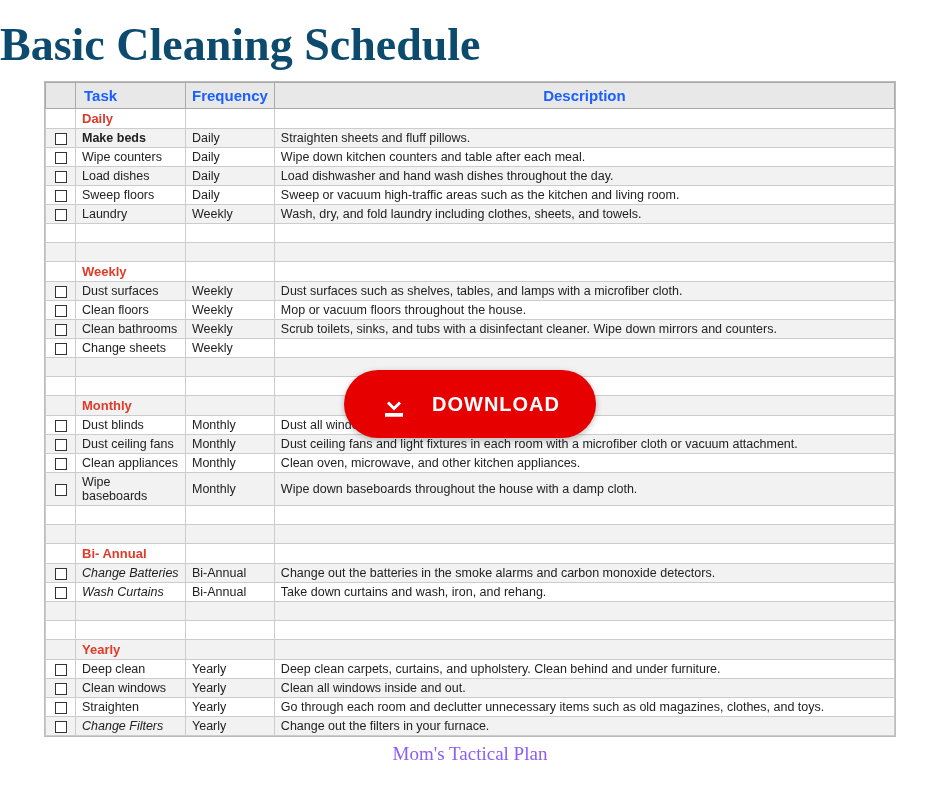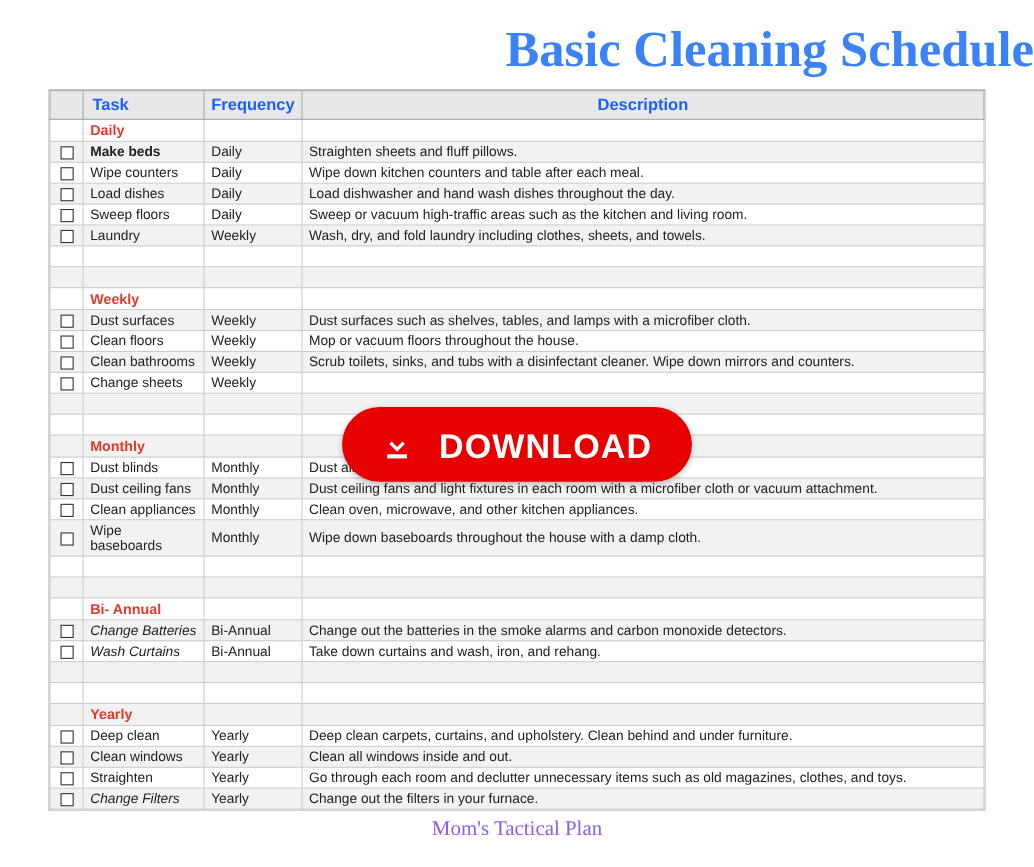--- a/index.html
+++ b/index.html
@@ -8,22 +8,22 @@
       height: 788px;
       background: #fff;
       font-family: Arial, Helvetica, sans-serif;
       position: relative;
       overflow: hidden;
     }
     .page-title {
       font-family: Georgia, 'Times New Roman', serif;
       font-weight: 900;
       font-size: 46px;
-      text-align: right;
-      color: #3b82f6;
+      text-align: left;
+      color: #0c4a6e;
       padding: 18px 0 10px 0;
     }
     .sheet {
       margin: 0 44px;
       border: 1px solid #bbb;
     }
     table {
       width: 100%;
       border-collapse: collapse;
       font-size: 12.5px;
@@ -67,25 +67,25 @@
     .task-italic { font-style: italic; font-weight: 400;}
     .download-btn {
       position: absolute;
       left: 50%;
       top: 370px;
       transform: translateX(-50%);
       background: #e60000;
       color: #fff;
       border-radius: 42px;
       padding: 14px 36px 14px 30px;
-      font-size: 31px;
+      font-size: 20px;
       font-weight: 800;
       letter-spacing: 1px;
       display: flex;
-      align-items: flex-end;
+      align-items: center;
       gap: 18px;
       box-shadow: 0 2px 6px rgba(0,0,0,0.25);
       cursor: pointer;
       font-family: Arial, sans-serif;
     }
     .dl-icon {
       width: 40px;
       height: 40px;
       display: flex;
       align-items: center;

